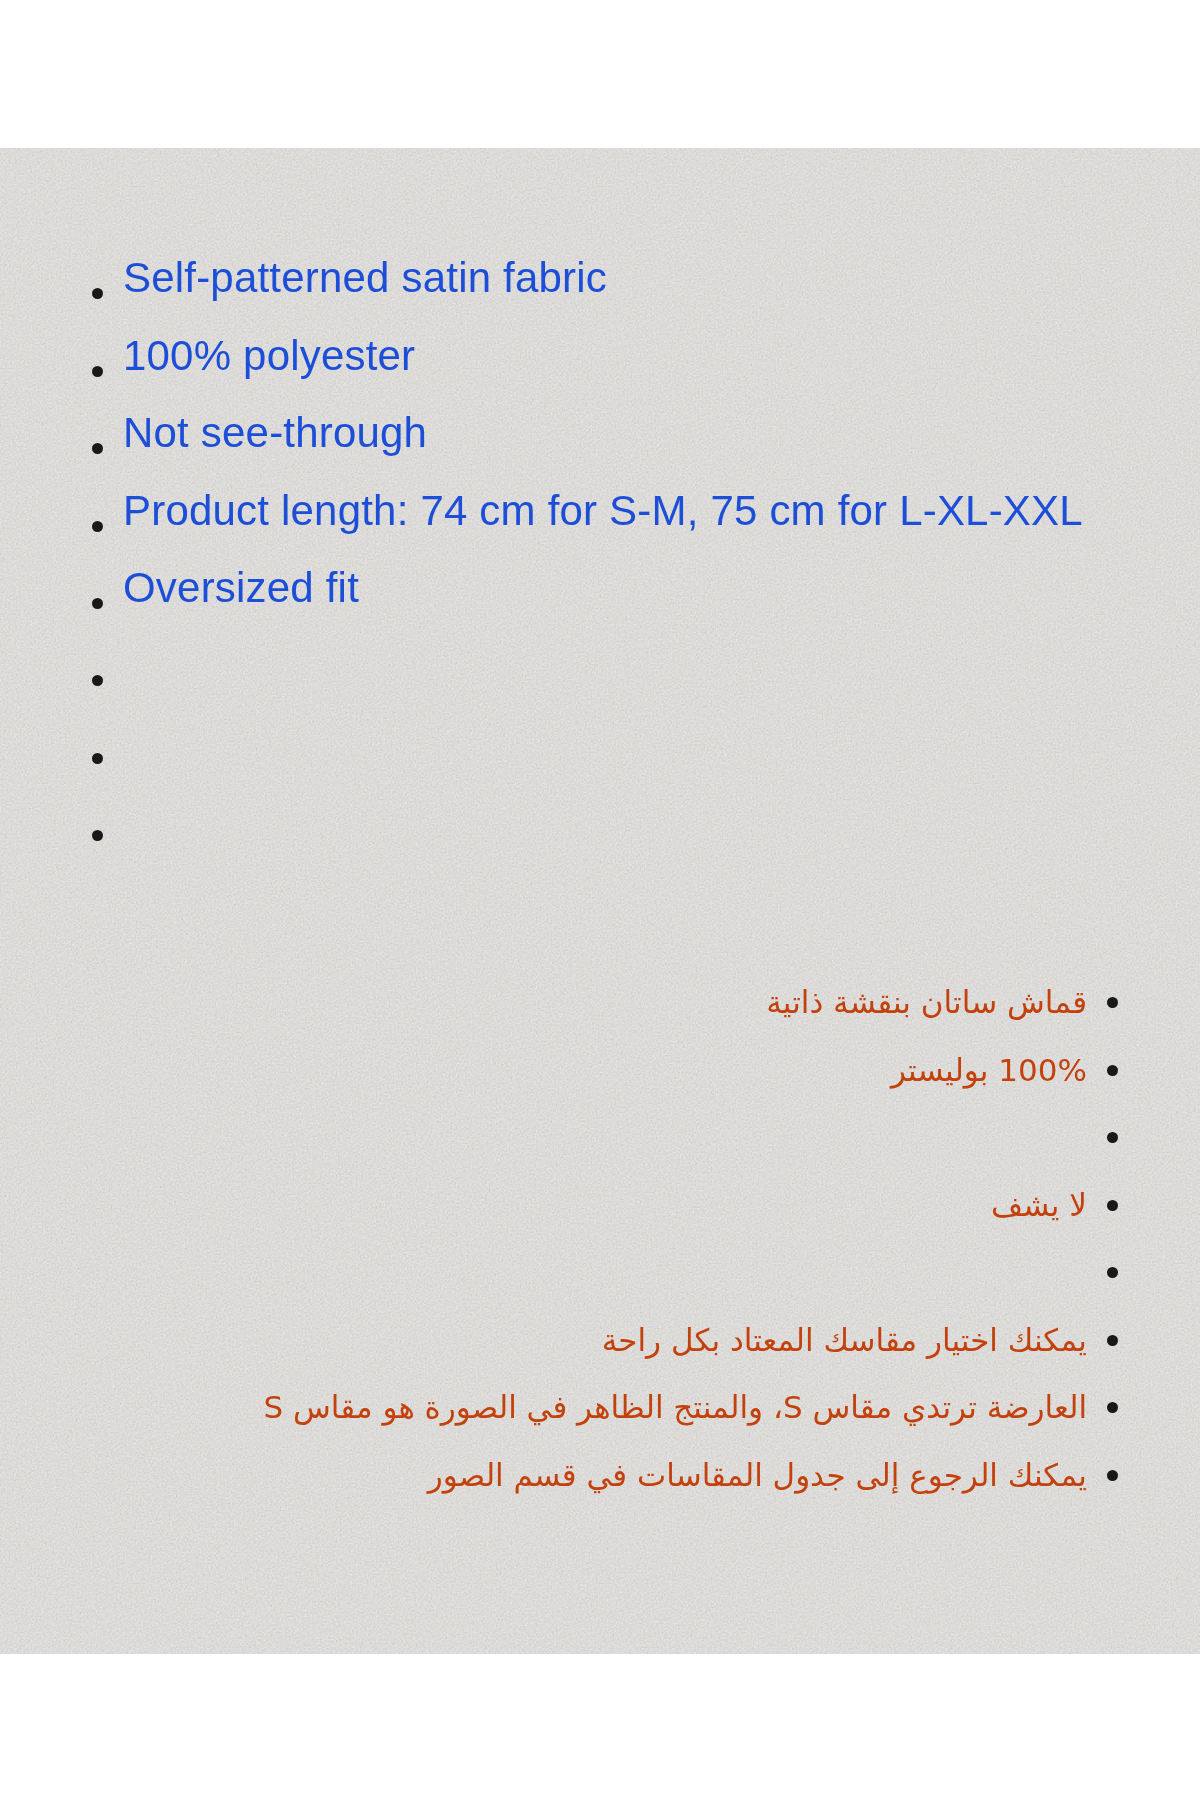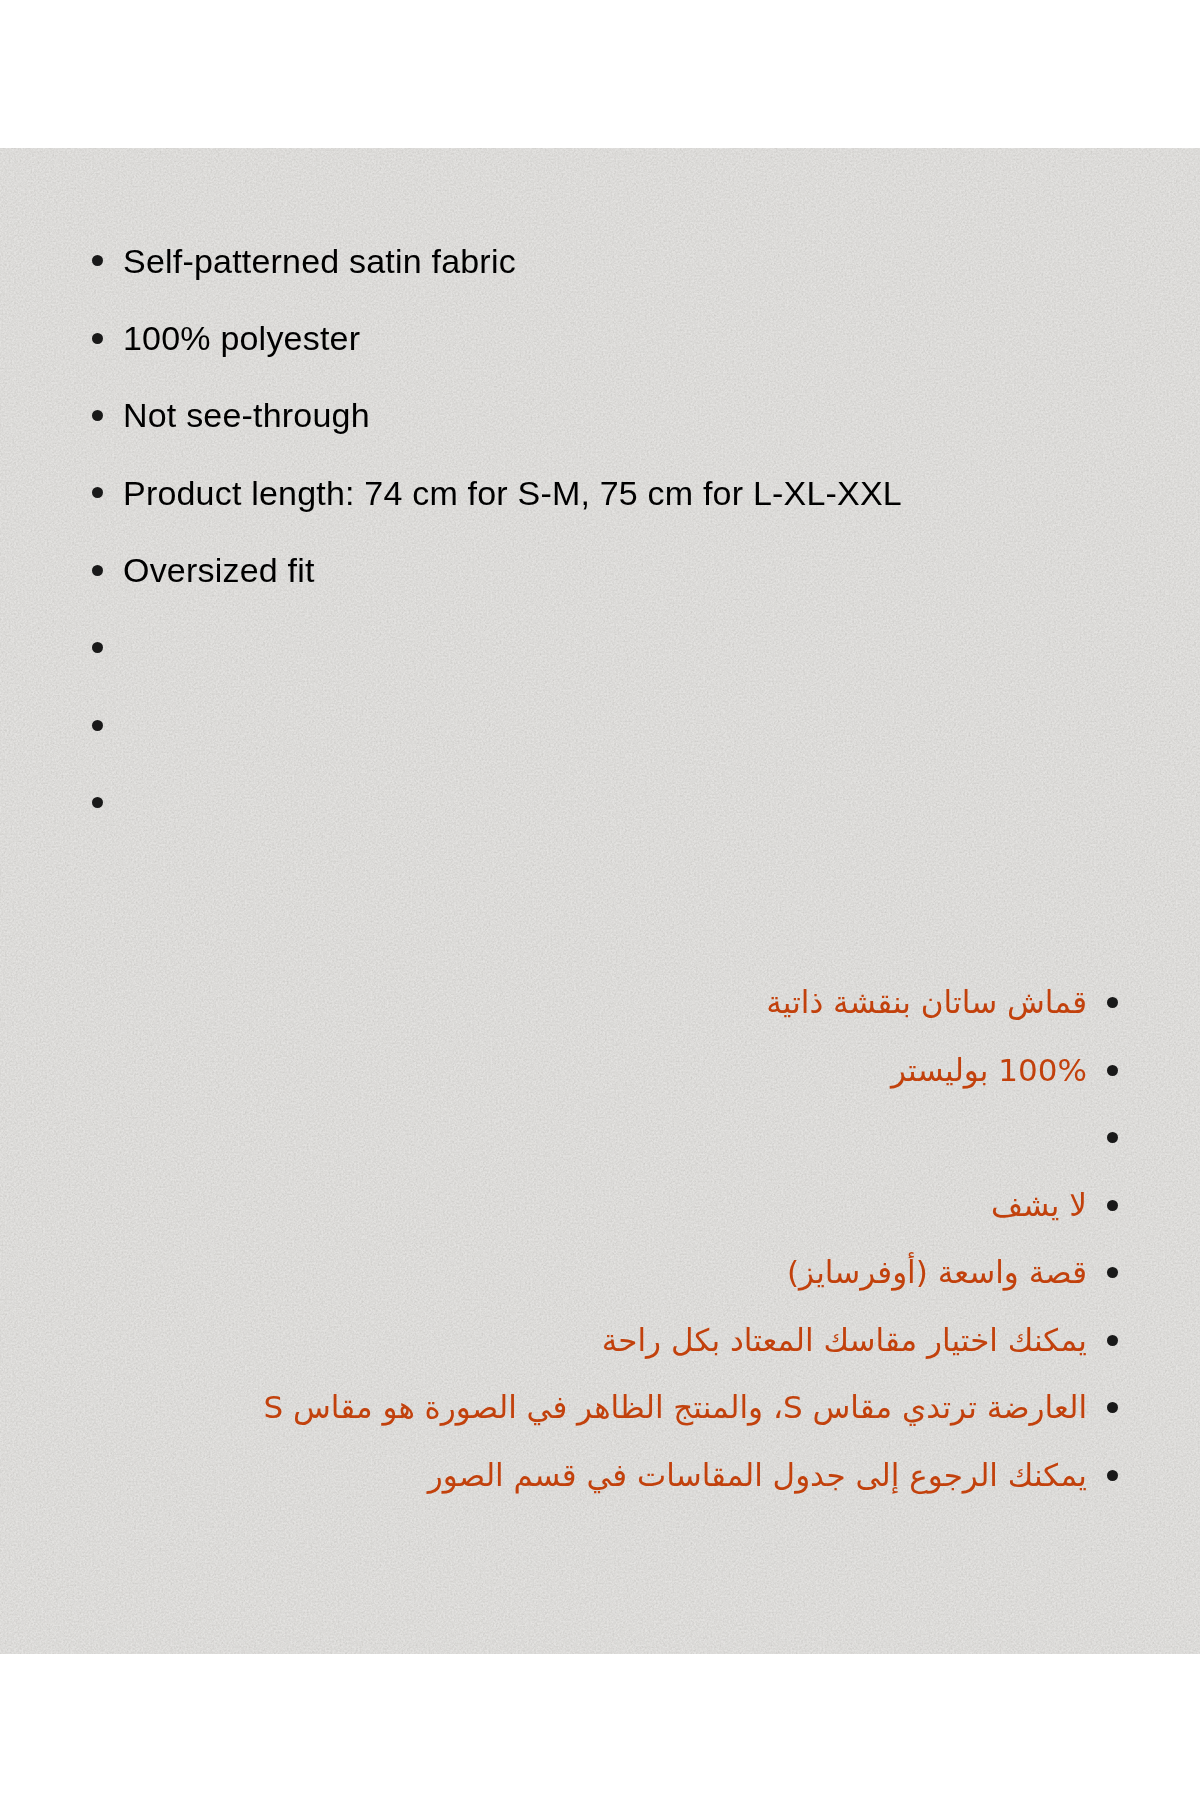--- a/index.html
+++ b/index.html
@@ -42,26 +42,26 @@
     position: absolute;
     left: 92px;
     top: 222px;
     margin: 0;
     padding: 0;
     list-style: none;
     direction: ltr;
   }
   .en-list li {
     display: flex;
-    align-items: center;
+    align-items: flex-end;
     height: 77.4px;
-    font-size: 34px;
+    font-size: 42px;
     line-height: 1;
     letter-spacing: 0.2px;
-    color: #000000;
+    color: #1d4ed8;
     white-space: nowrap;
   }
   
   .ar-list {
     position: absolute;
     right: 82px;
     top: 969px;
     margin: 0;
     padding: 0;
     list-style: none;
@@ -148,21 +148,20 @@
       </li>
     <li>
         <span class="dot"></span>
       </li>
     <li>
         <span class="dot"></span>
         <span class="txt">لا يشف</span>
       </li>
     <li>
         <span class="dot"></span>
-        <span class="txt">قصة واسعة (أوفرسايز)</span>
       </li>
     <li>
         <span class="dot"></span>
         <span class="txt">يمكنك اختيار مقاسك المعتاد بكل راحة</span>
       </li>
     <li>
         <span class="dot"></span>
         <span class="txt">العارضة ترتدي مقاس S، والمنتج الظاهر في الصورة هو مقاس S</span>
       </li>
     <li>

